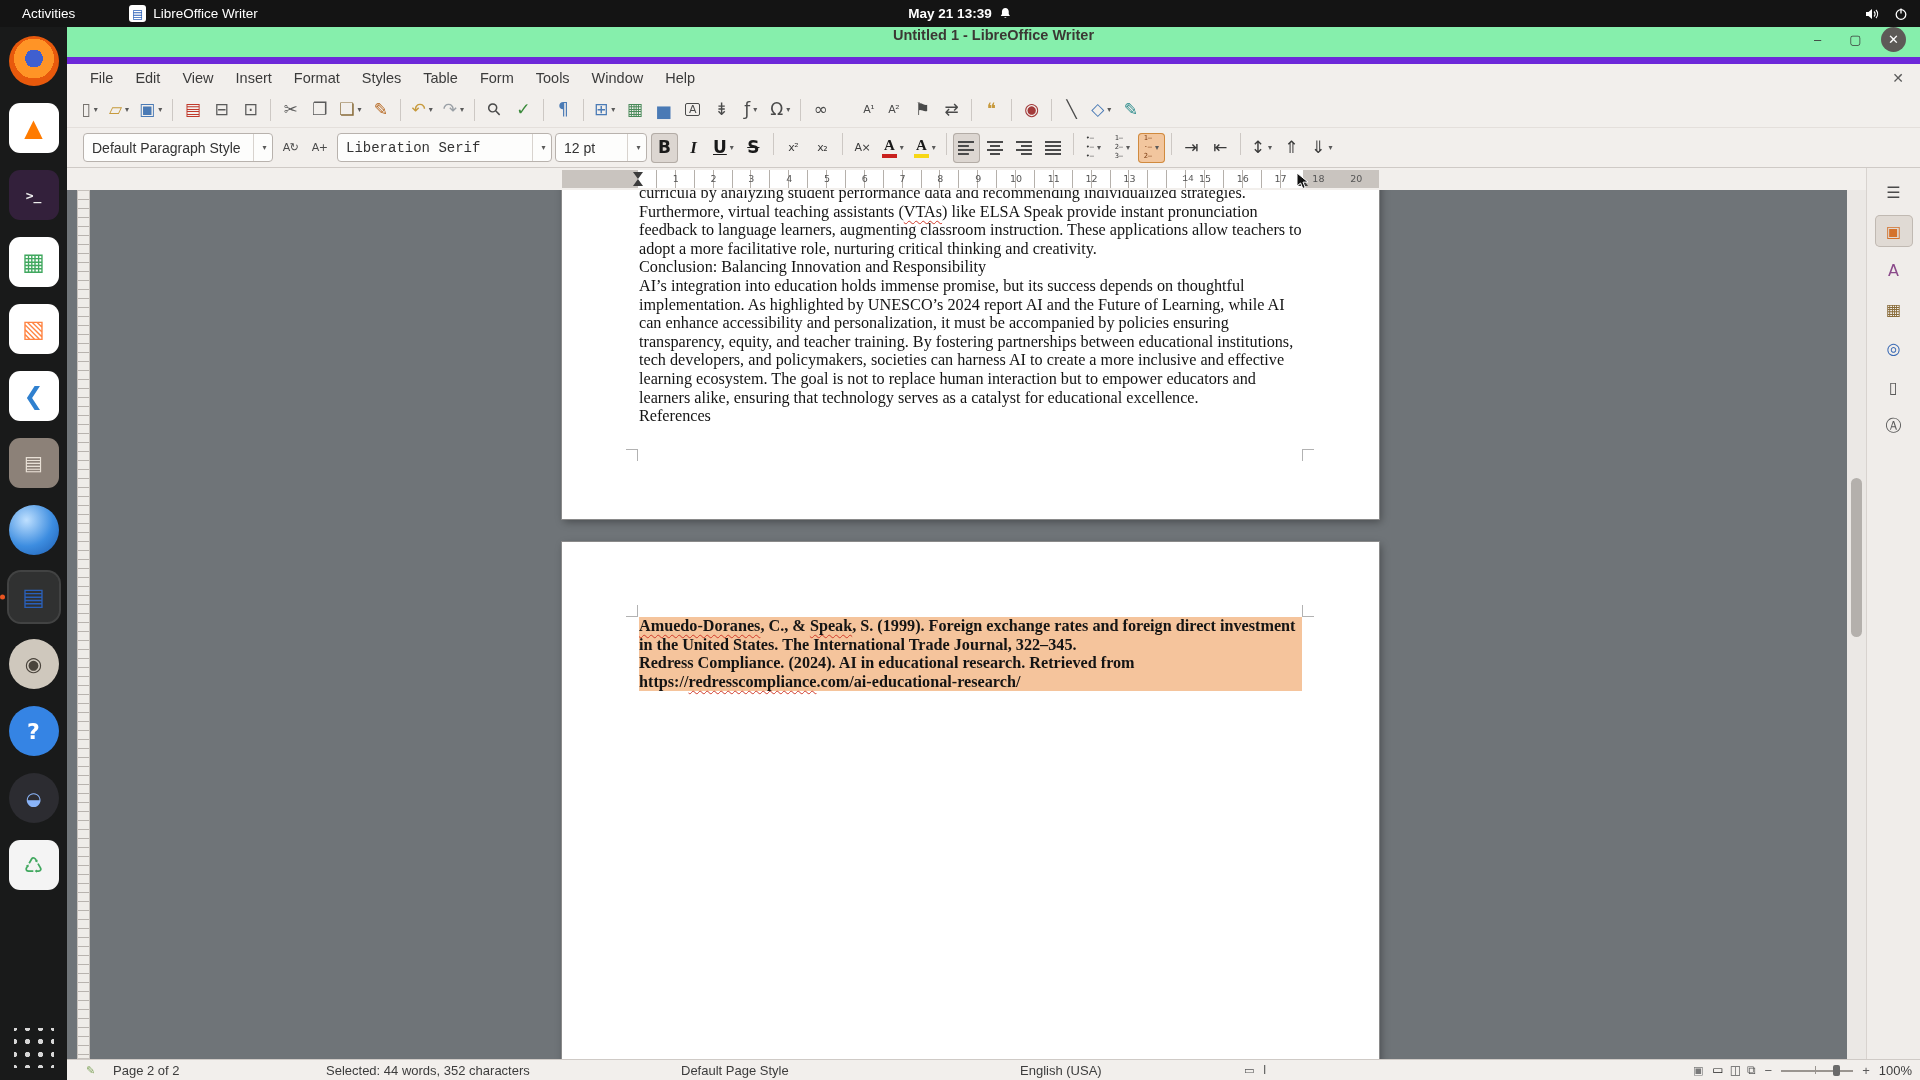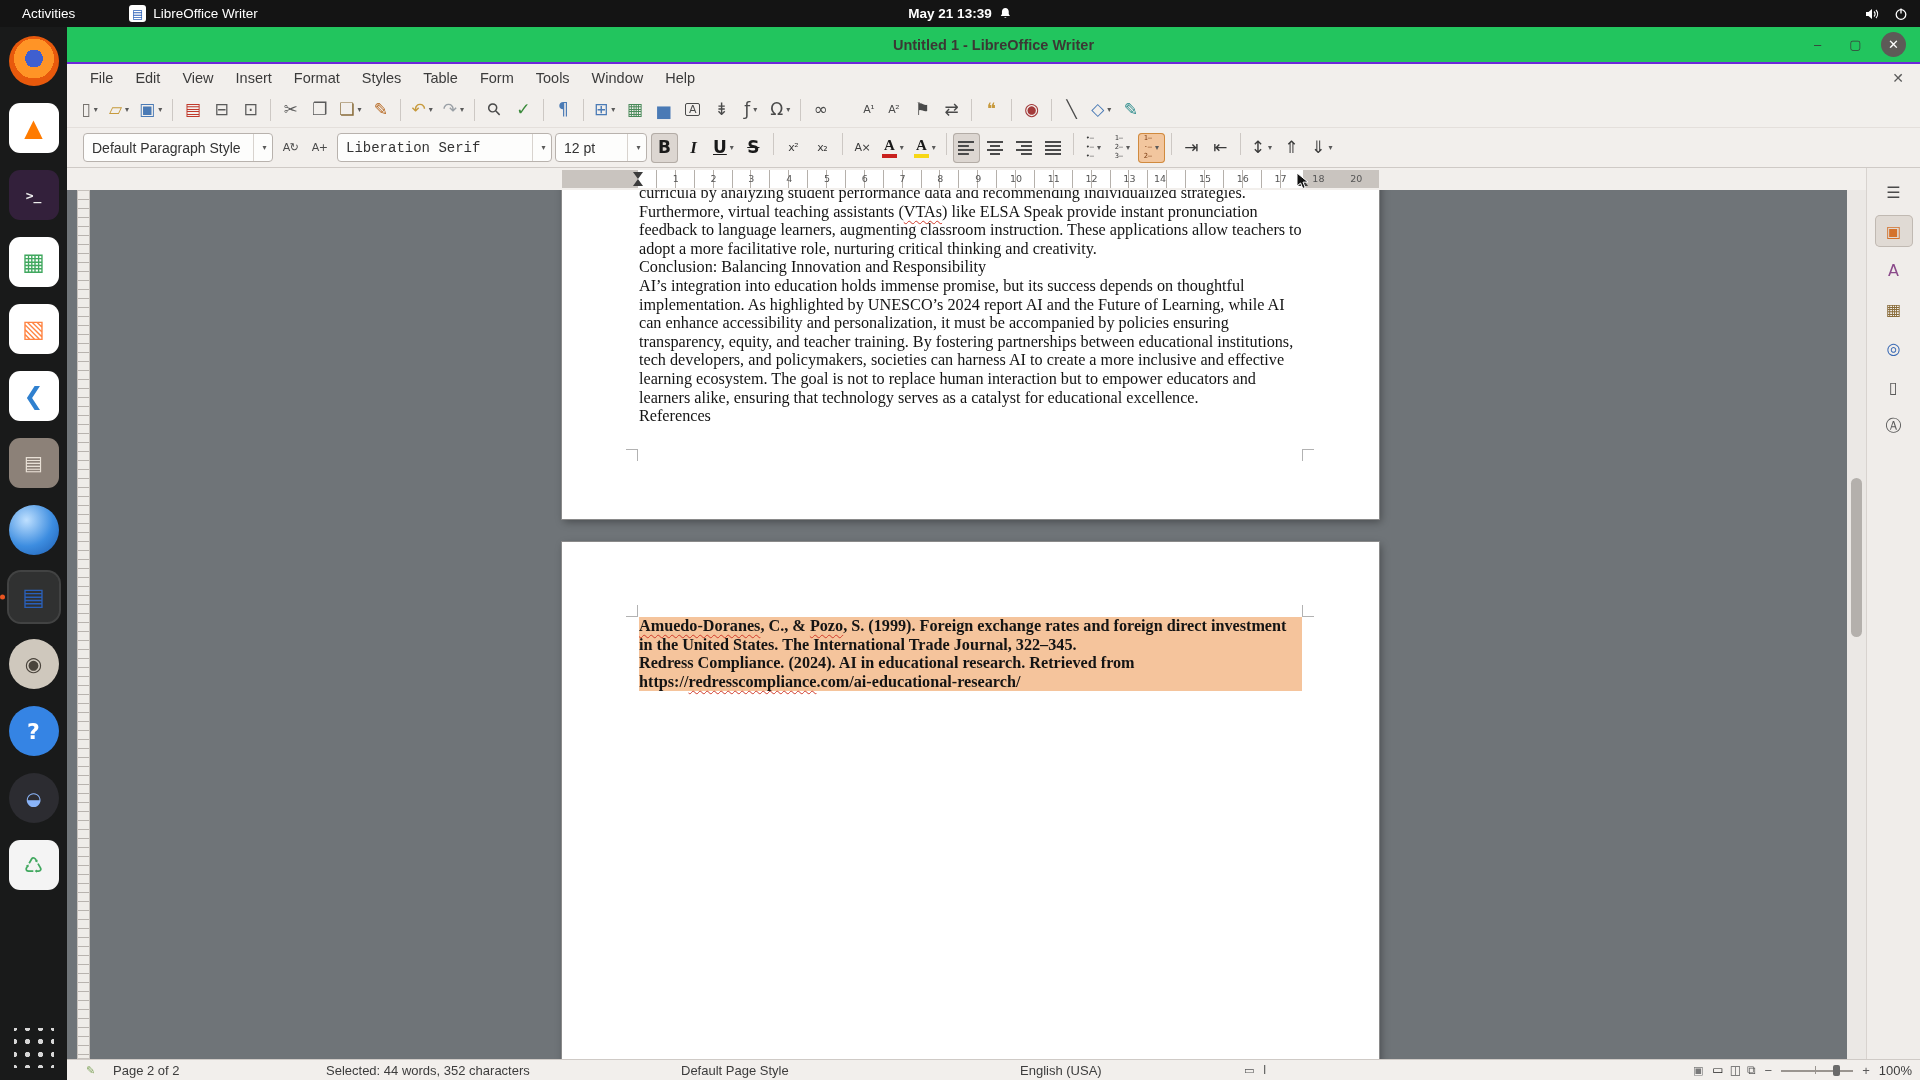--- a/index.html
+++ b/index.html
@@ -30,21 +30,21 @@
   .ic-sphere{background:radial-gradient(circle at 35% 30%,#bfe0ff,#3d8de0 55%,#1b5bb0);border-radius:50%}
   .ic-writer{background:#fff;border-radius:11px;color:#2a5fb8;font-size:24px}
   .ic-gimp{background:#cfc8bd;border-radius:50%;color:#4a443c;font-size:20px}
   .ic-help{background:#3584e4;border-radius:50%;color:#fff;font-size:22px;font-weight:bold}
   .ic-dark{background:#2c2c31;border-radius:50%;color:#8ab4f8;font-size:18px}
   .ic-software{background:#f4f4f4;border-radius:11px;color:#41a85f;font-size:22px}
   .show-apps{margin-top:auto;margin-bottom:12px;width:40px;height:40px;background-image:radial-gradient(circle,#d6d6d6 2.3px,transparent 3px);background-size:13px 13px;background-position:7px 7px;background-repeat:repeat}
 
   
   .window{position:absolute;left:67px;top:27px;width:1853px;height:1053px;background:#f2efec}
-  .titlebar{height:37px;display:flex;align-items:center;justify-content:center;position:relative;border-bottom:2px solid #6d28d9;background:#22c55e}
+  .titlebar{height:37px;display:flex;align-items:flex-start;justify-content:center;position:relative;border-bottom:7px solid #6d28d9;background:#86efac}
   .titlebar .title{font-size:14.5px;font-weight:700;color:#3b3834}
   .win-controls{position:absolute;right:14px;display:flex;gap:13px;align-items:center}
   .win-btn{width:25px;height:25px;border-radius:50%;display:flex;align-items:center;justify-content:center;font-size:13px;color:#3a3a3a}
   .win-btn.close{background:#5d5a57;color:#fff}
 
   .menubar{height:28px;display:flex;align-items:center;padding-left:12px;font-size:14.5px;color:#3b3b3b;position:relative}
   .menu-item{padding:3px 11px;border-radius:4px}
   .menu-close{position:absolute;right:16px;color:#5a5a5a;font-size:14px}
 
   .toolbar{height:36px;display:flex;align-items:center;padding-left:8px;border-bottom:1px solid #e4dfdb}
@@ -466,21 +466,21 @@
         <span class="ruler-num" style="left: 227.2px;">4</span>
         <span class="ruler-num" style="left: 265px;">5</span>
         <span class="ruler-num" style="left: 302.8px;">6</span>
         <span class="ruler-num" style="left: 340.6px;">7</span>
         <span class="ruler-num" style="left: 378.4px;">8</span>
         <span class="ruler-num" style="left: 416.2px;">9</span>
         <span class="ruler-num" style="left: 454px;">10</span>
         <span class="ruler-num" style="left: 491.8px;">11</span>
         <span class="ruler-num" style="left: 529.6px;">12</span>
         <span class="ruler-num" style="left: 567.4px;">13</span>
-        <span class="ruler-num" style="left: 598px;">14</span>
+        <span class="ruler-num" style="left: 626px; font-family: Liberation Mono, monospace;">14</span>
         <span class="ruler-num" style="left: 643px;">15</span>
         <span class="ruler-num" style="left: 680.8px;">16</span>
         <span class="ruler-num" style="left: 718.6px;">17</span>
         <span class="ruler-num" style="left: 756.4px;">18</span>
         <span class="ruler-num" style="left: 794.2px;">20</span>
       </div>
   </div>
 
   <div class="docarea">
     <div class="vruler"></div>
@@ -492,21 +492,21 @@
           <div class="doc-par">Conclusion: Balancing Innovation and Responsibility</div>
           <div class="doc-par">AI’s integration into education holds immense promise, but its success depends on thoughtful implementation. As highlighted by UNESCO’s 2024 report AI and the Future of Learning, while AI can enhance accessibility and personalization, it must be accompanied by policies ensuring transparency, equity, and teacher training. By fostering partnerships between educational institutions, tech developers, and policymakers, societies can harness AI to create a more inclusive and effective learning ecosystem. The goal is not to replace human interaction but to empower educators and learners alike, ensuring that technology serves as a catalyst for educational excellence.</div>
           <div class="doc-par">References</div>
         </div>
       <div class="cmark cm-bl"></div>
       <div class="cmark cm-br"></div>
     </div>
 
     <div class="page page2">
       <div class="textblock">
-          <div class="doc-par ref sel-block" style="background: rgb(245, 196, 156);"><span class="misspelled">Amuedo-Doranes</span>, C., &amp; <span class="misspelled">Pozo</span>, S. (1999). Foreign exchange rates and foreign direct investment in the United States. The International Trade Journal, 322–345.</div>
+          <div class="doc-par ref sel-block" style="background: rgb(245, 196, 156);"><span class="misspelled">Amuedo-Doranes</span>, C., &amp; <span class="misspelled">Speak</span>, S. (1999). Foreign exchange rates and foreign direct investment in the United States. The International Trade Journal, 322–345.</div>
           <div class="doc-par ref sel-block" style="background: rgb(245, 196, 156);">Redress Compliance. (2024). AI in educational research. Retrieved from https://<span class="misspelled">redresscompliance</span>.com/ai-educational-research/</div>
         </div>
       <div class="cmark cm-tl"></div>
       <div class="cmark cm-tr"></div>
     </div>
 
     <div class="vscroll">
       <div class="vthumb"></div>
     </div>
   </div>

